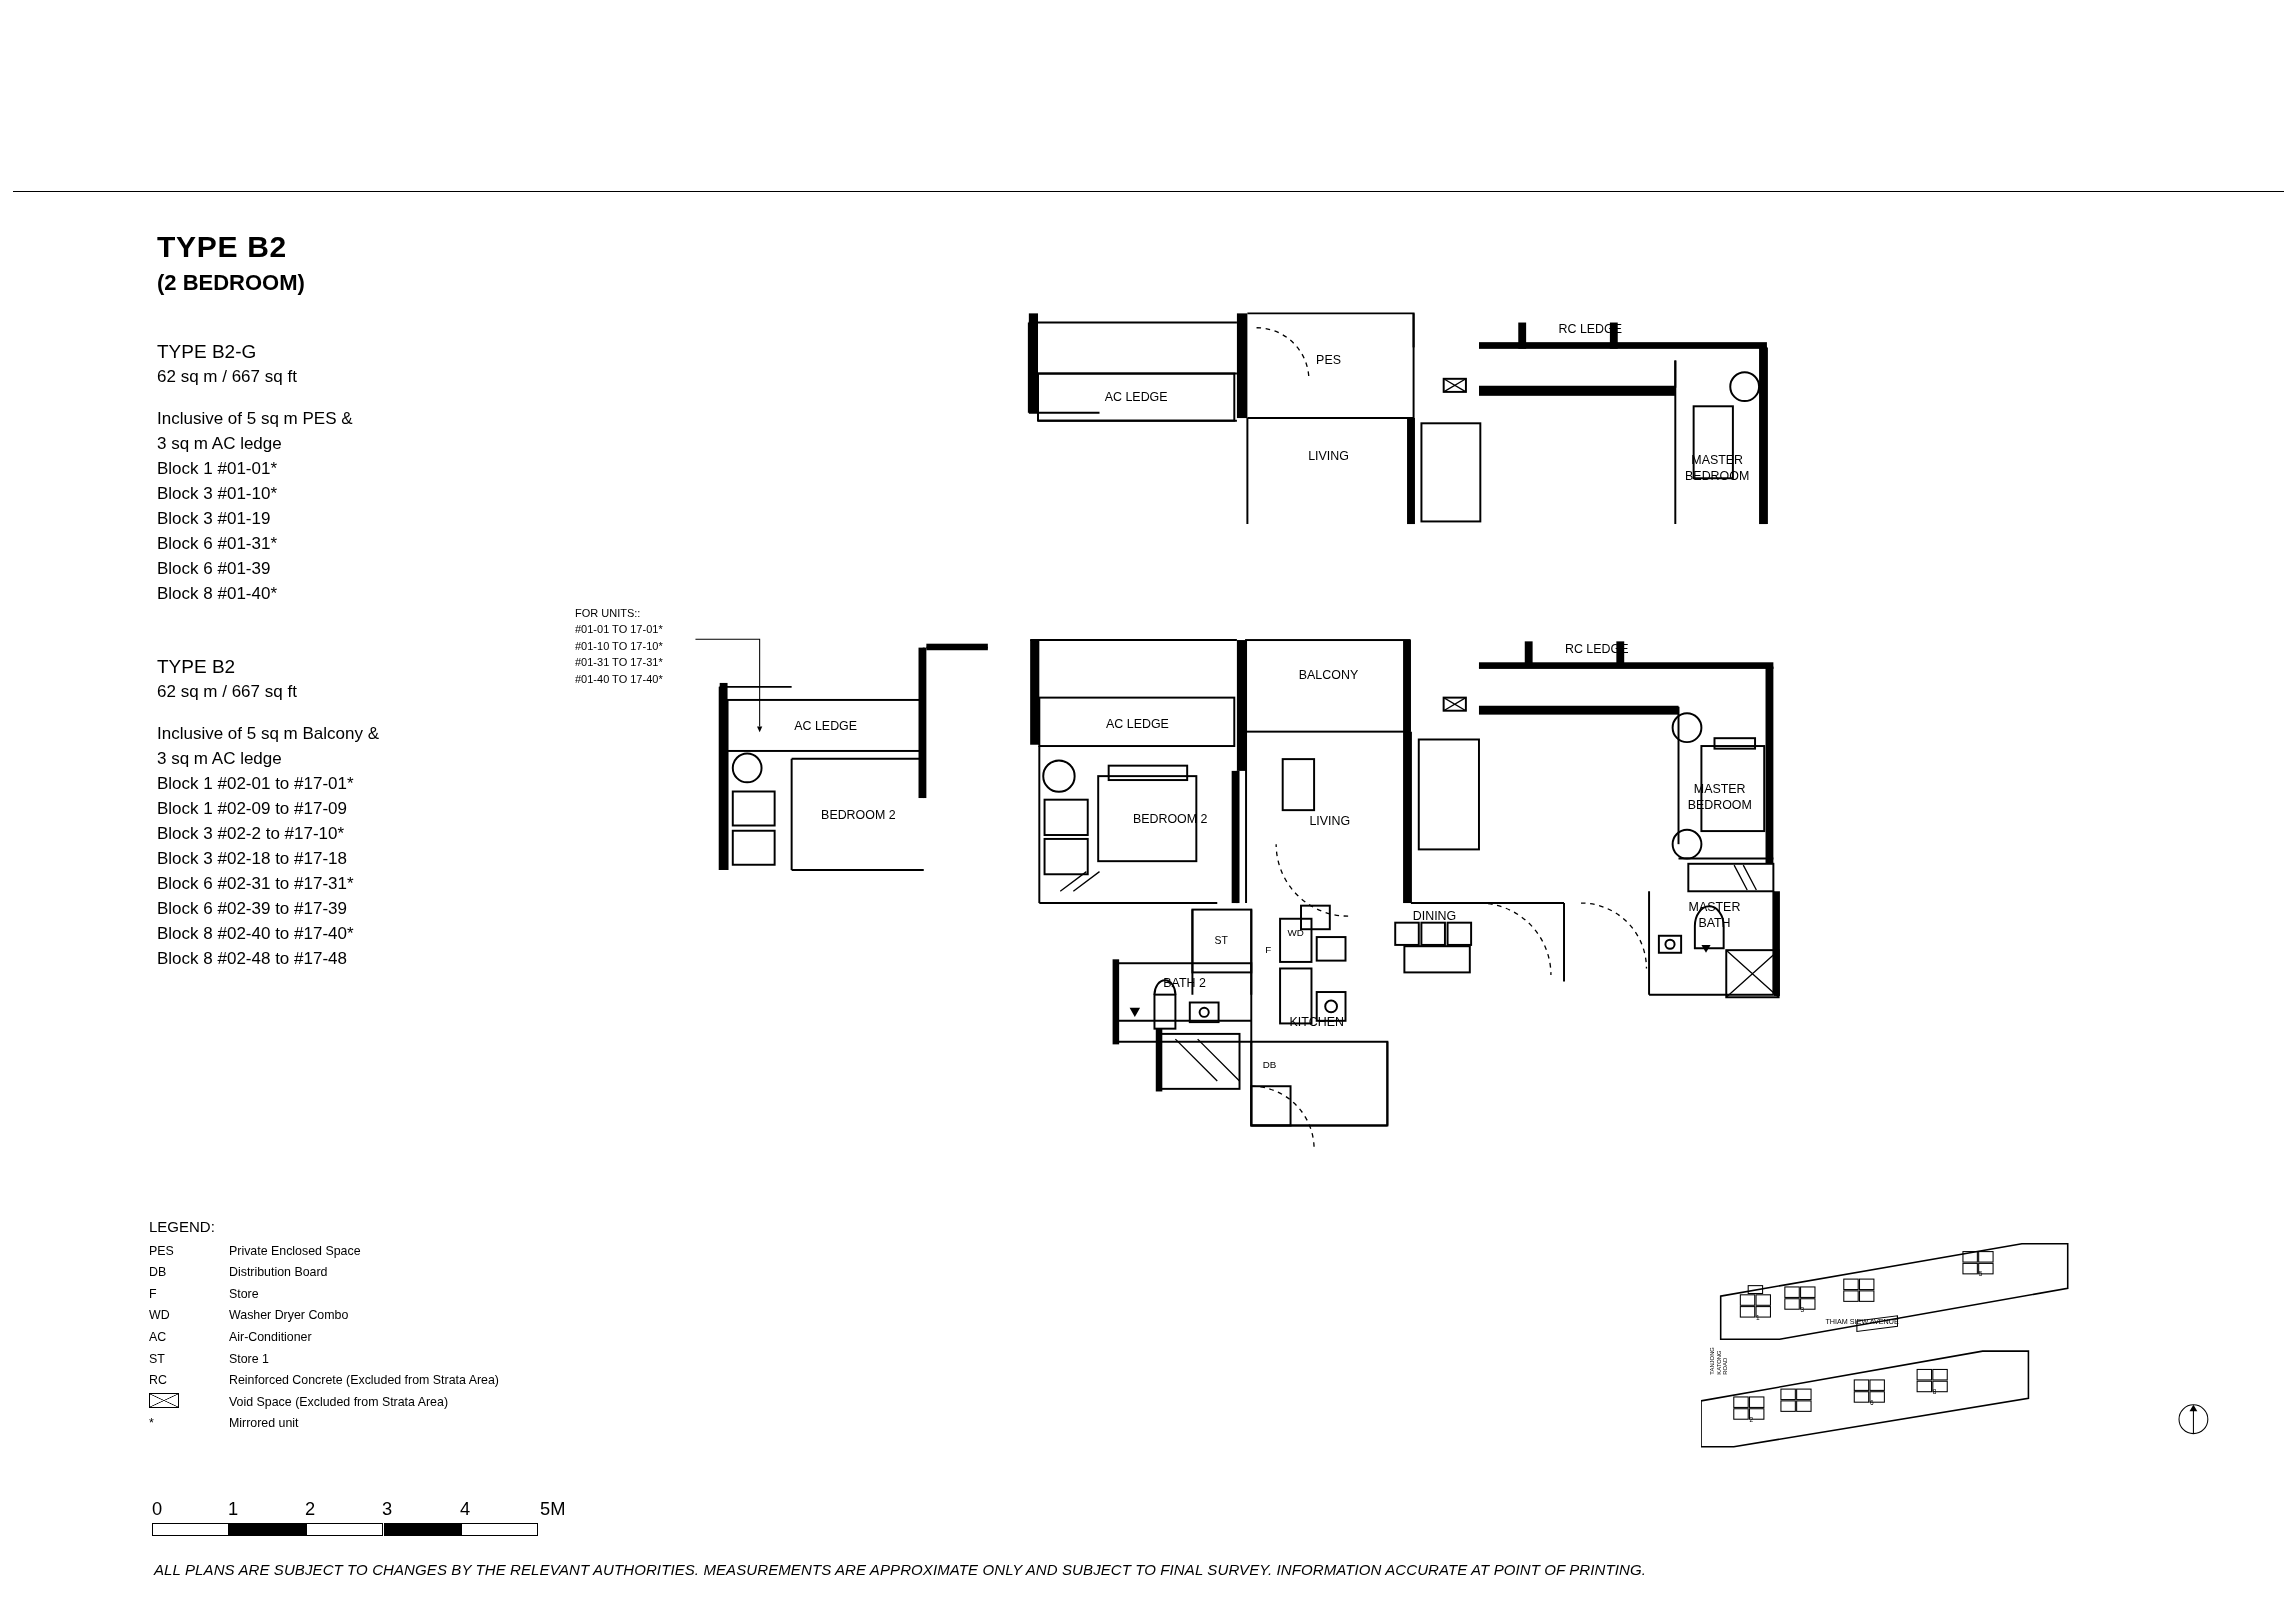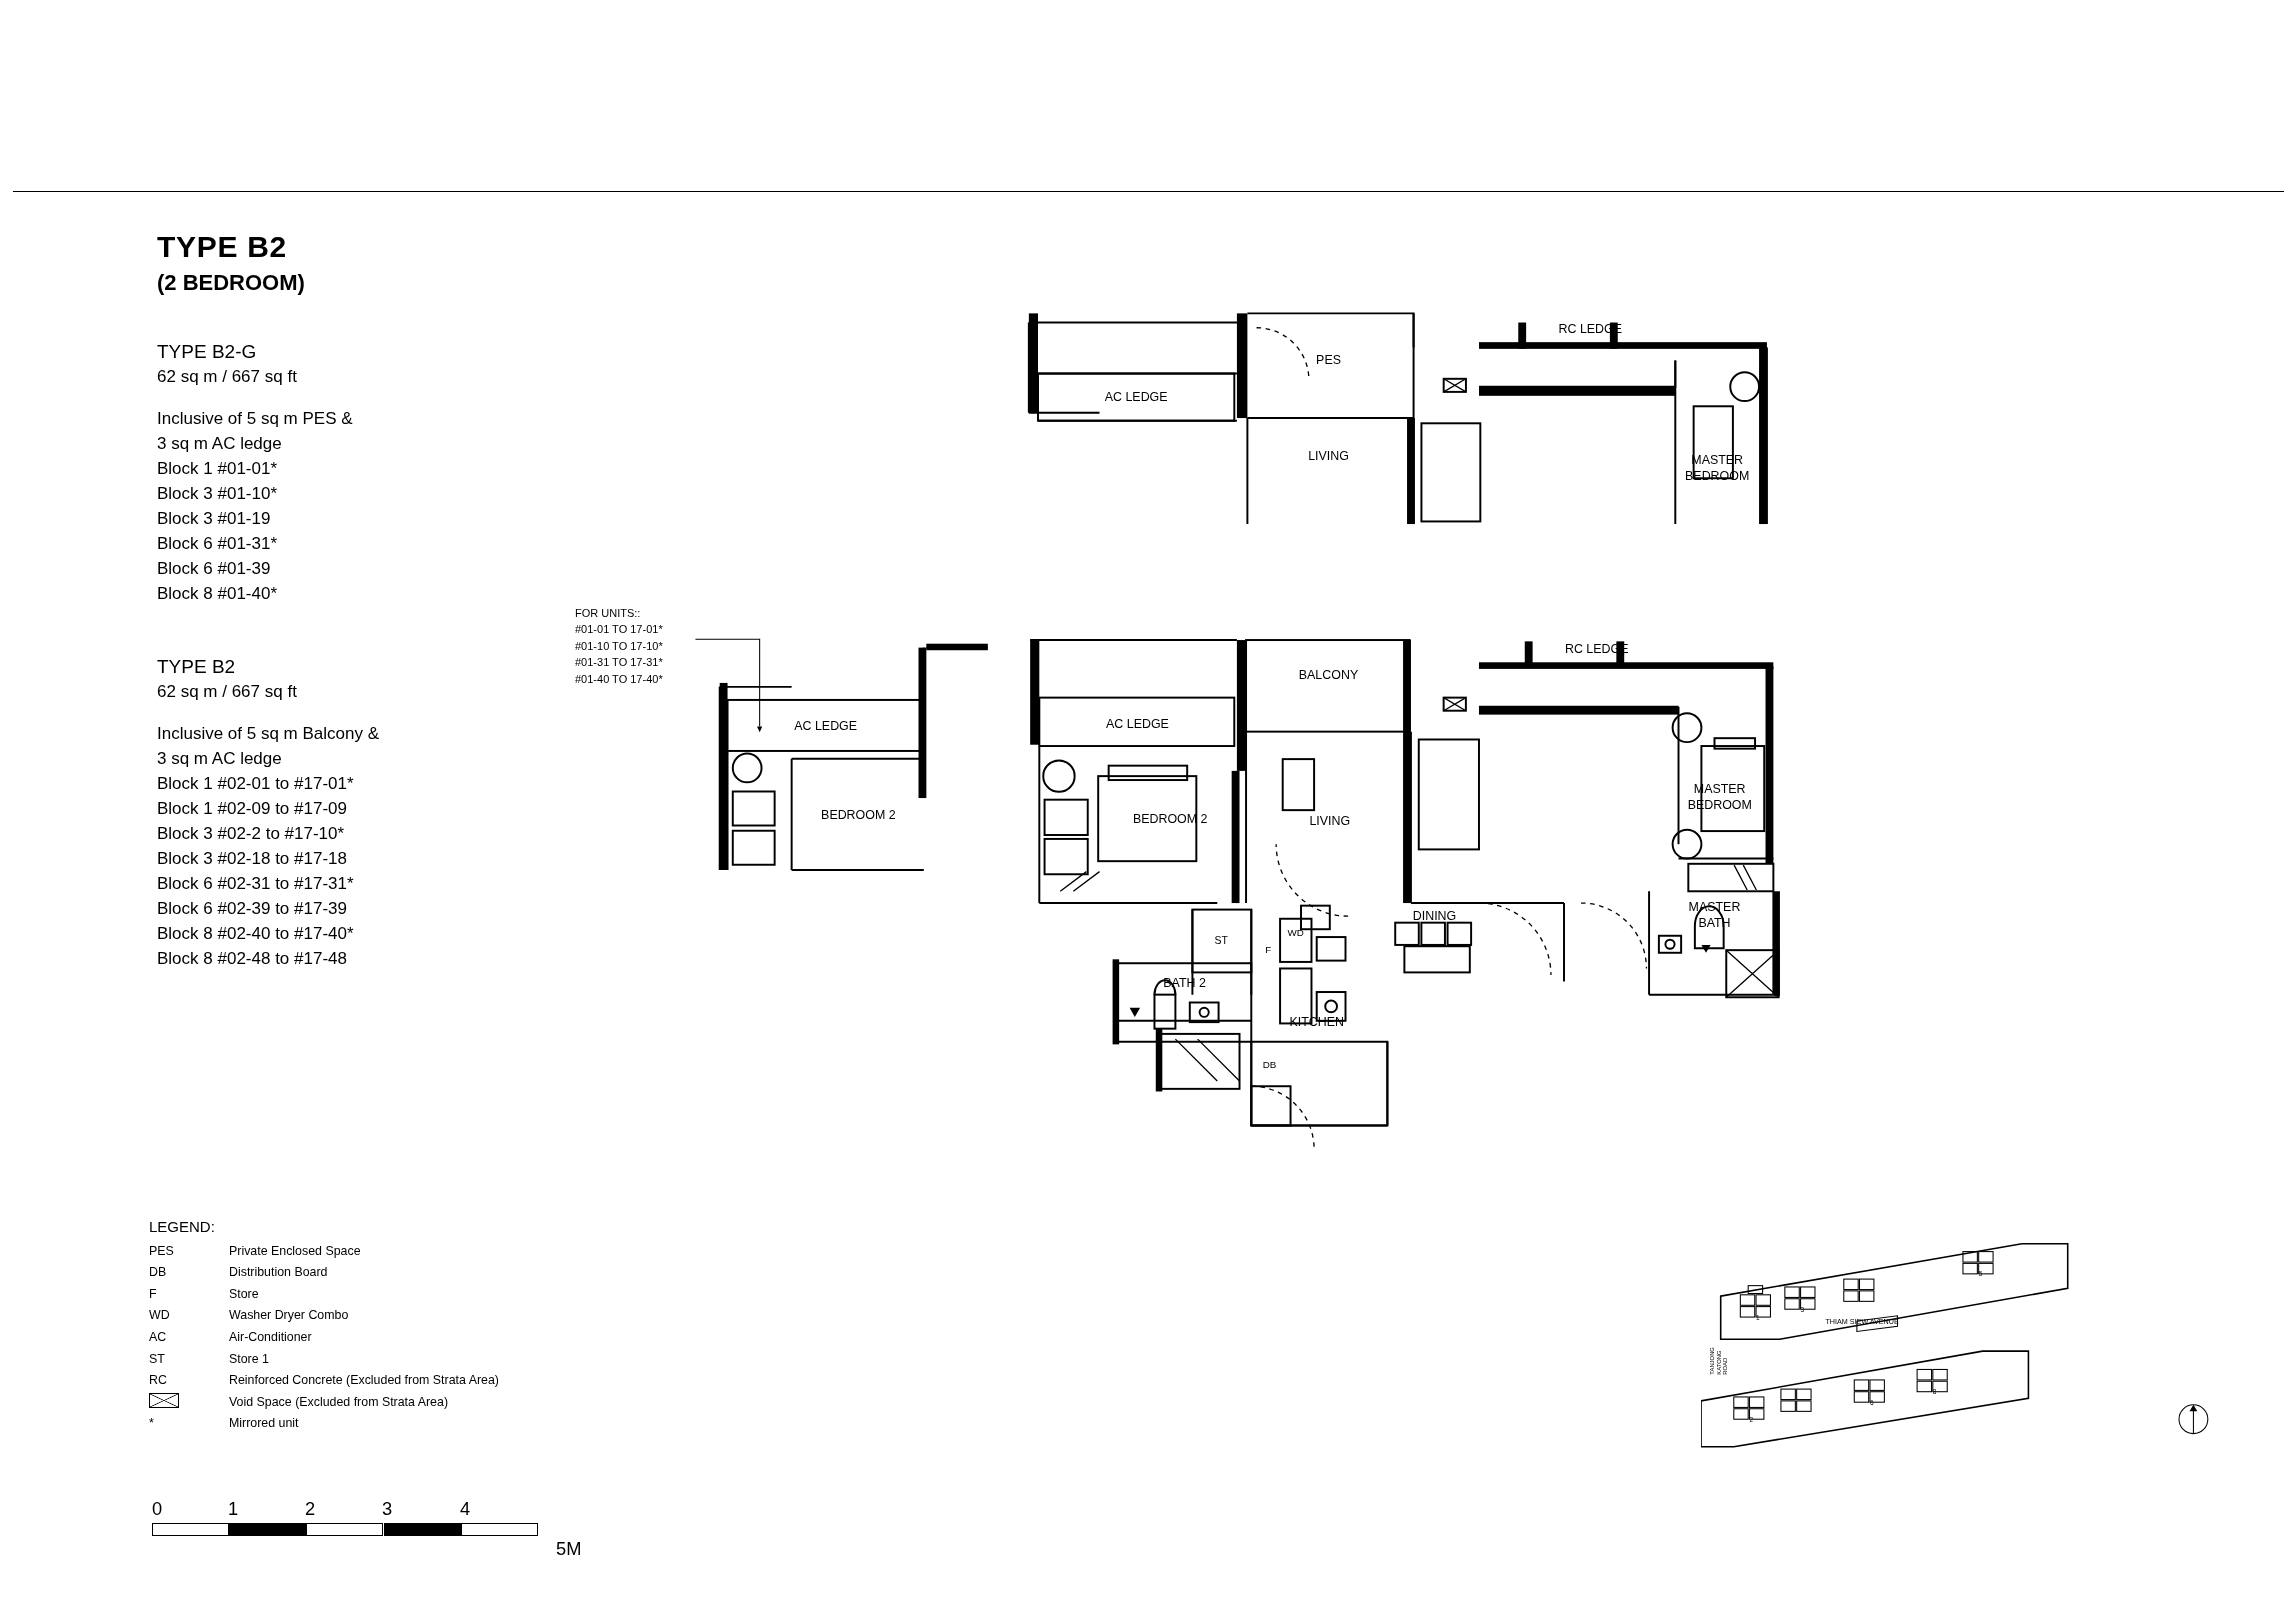--- a/index.html
+++ b/index.html
@@ -120,31 +120,32 @@
     </div>
   </div>
 
   <div class="scale">
     <div class="scale-nums">
       <span style="left:0px;">0</span>
       <span style="left:76px;">1</span>
       <span style="left:153px;">2</span>
       <span style="left:230px;">3</span>
       <span style="left:308px;">4</span>
-      <span style="left:404px;margin-top:40px;">5M</span>
+      <span style="left:388px;">5M</span>
     </div>
     <div class="scale-bar">
       <div style="left:0px;width:77px;background:#fff;border:1.3px solid #000;box-sizing:border-box;"></div>
       <div style="left:77px;width:77px;background:#000;"></div>
       <div style="left:154px;width:77px;background:#fff;border:1.3px solid #000;box-sizing:border-box;"></div>
       <div style="left:232px;width:77px;background:#000;"></div>
       <div style="left:309px;width:77px;background:#fff;border:1.3px solid #000;box-sizing:border-box;"></div>
     </div>
   </div>
 
+  <div class="footer">ALL PLANS ARE SUBJECT TO CHANGES BY THE RELEVANT AUTHORITIES. MEASUREMENTS ARE APPROXIMATE ONLY AND SUBJECT TO FINAL SURVEY. INFORMATION ACCURATE AT POINT OF PRINTING.</div>
 
   <svg style="position:absolute;left:1021px;top:308px;width:759px;height:262px;" viewBox="0 0 1160 400">
     <g fill="none" stroke="#000" stroke-width="3">
 
       <path d="M12,22 L12,160 M12,22 L330,22 M12,160 L120,160"></path>
       <rect x="12" y="8" width="14" height="152" fill="#000" stroke="none"></rect>
       <path d="M26,100 L330,100"></path>
       <path d="M26,172 L330,172 M26,100 L26,172"></path>
 
       <rect x="26" y="100" width="300" height="72"></rect>

